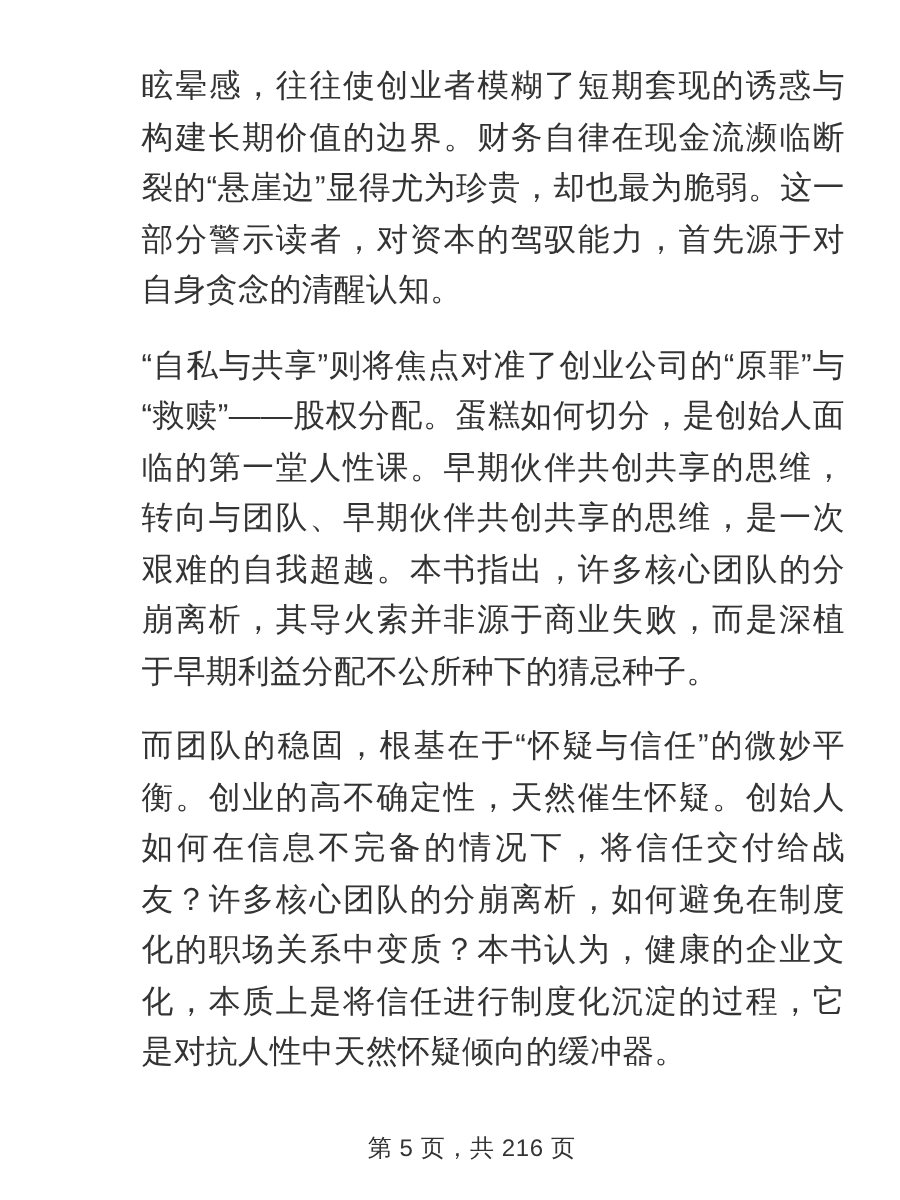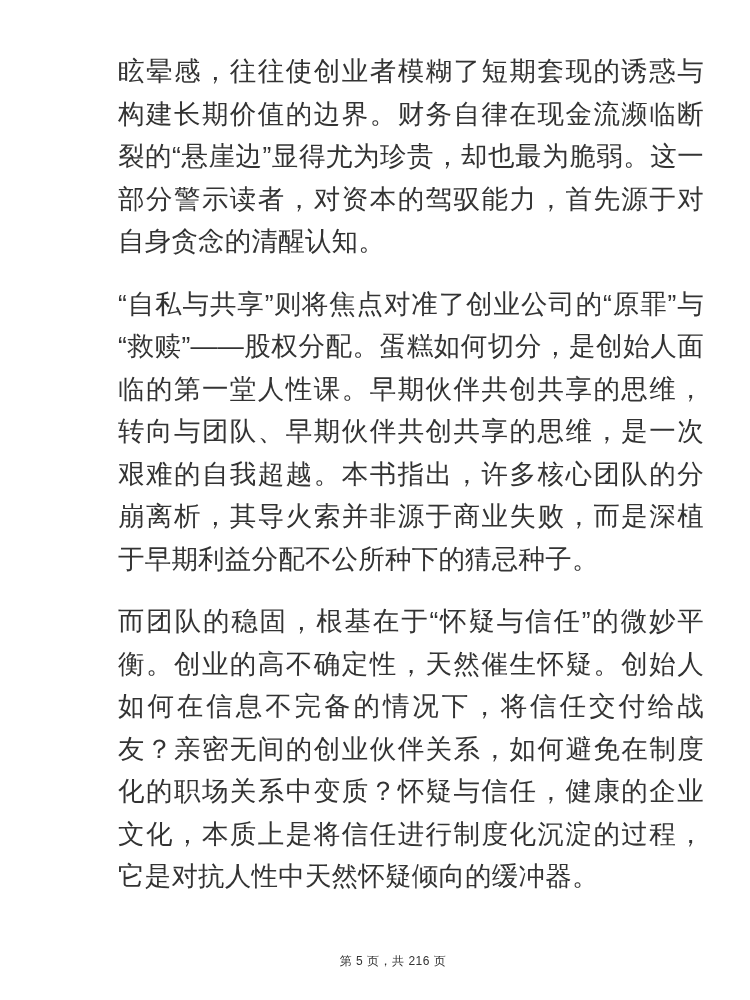--- a/index.html
+++ b/index.html
@@ -30,31 +30,31 @@
     word-break: break-all;
   }
   .page-footer {
     position: absolute;
     left: 0;
     right: 0;
     bottom: 30px;
     text-align: center;
   }
   .page-indicator {
-    font-size: 12px;
+    font-size: 20px;
     color: #333333;
     letter-spacing: 0.5px;
   }
 </style>
 </head>
 <body>
 
 <main class="page">
   <section class="content">
     <p class="para">眩晕感，往往使创业者模糊了短期套现的诱惑与构建长期价值的边界。财务自律在现金流濒临断裂的“悬崖边”显得尤为珍贵，却也最为脆弱。这一部分警示读者，对资本的驾驭能力，首先源于对自身贪念的清醒认知。</p>
     <p class="para">“自私与共享”则将焦点对准了创业公司的“原罪”与“救赎”——股权分配。蛋糕如何切分，是创始人面临的第一堂人性课。早期伙伴共创共享的思维，转向与团队、早期伙伴共创共享的思维，是一次艰难的自我超越。本书指出，许多核心团队的分崩离析，其导火索并非源于商业失败，而是深植于早期利益分配不公所种下的猜忌种子。</p>
-    <p class="para">而团队的稳固，根基在于“怀疑与信任”的微妙平衡。创业的高不确定性，天然催生怀疑。创始人如何在信息不完备的情况下，将信任交付给战友？亲密无间的创业伙伴关系，如何避免在制度化的职场关系中变质？怀疑与信任，健康的企业文化，本质上是将信任进行制度化沉淀的过程，它是对抗人性中天然怀疑倾向的缓冲器。</p>
+    <p class="para">而团队的稳固，根基在于“怀疑与信任”的微妙平衡。创业的高不确定性，天然催生怀疑。创始人如何在信息不完备的情况下，将信任交付给战友？许多核心团队的分崩离析，如何避免在制度化的职场关系中变质？本书认为，健康的企业文化，本质上是将信任进行制度化沉淀的过程，它是对抗人性中天然怀疑倾向的缓冲器。</p>
   </section>
 
   <footer class="page-footer">
     <span class="page-indicator">第 5 页，共 216 页</span>
   </footer>
 </main>
 
 </body></html>

